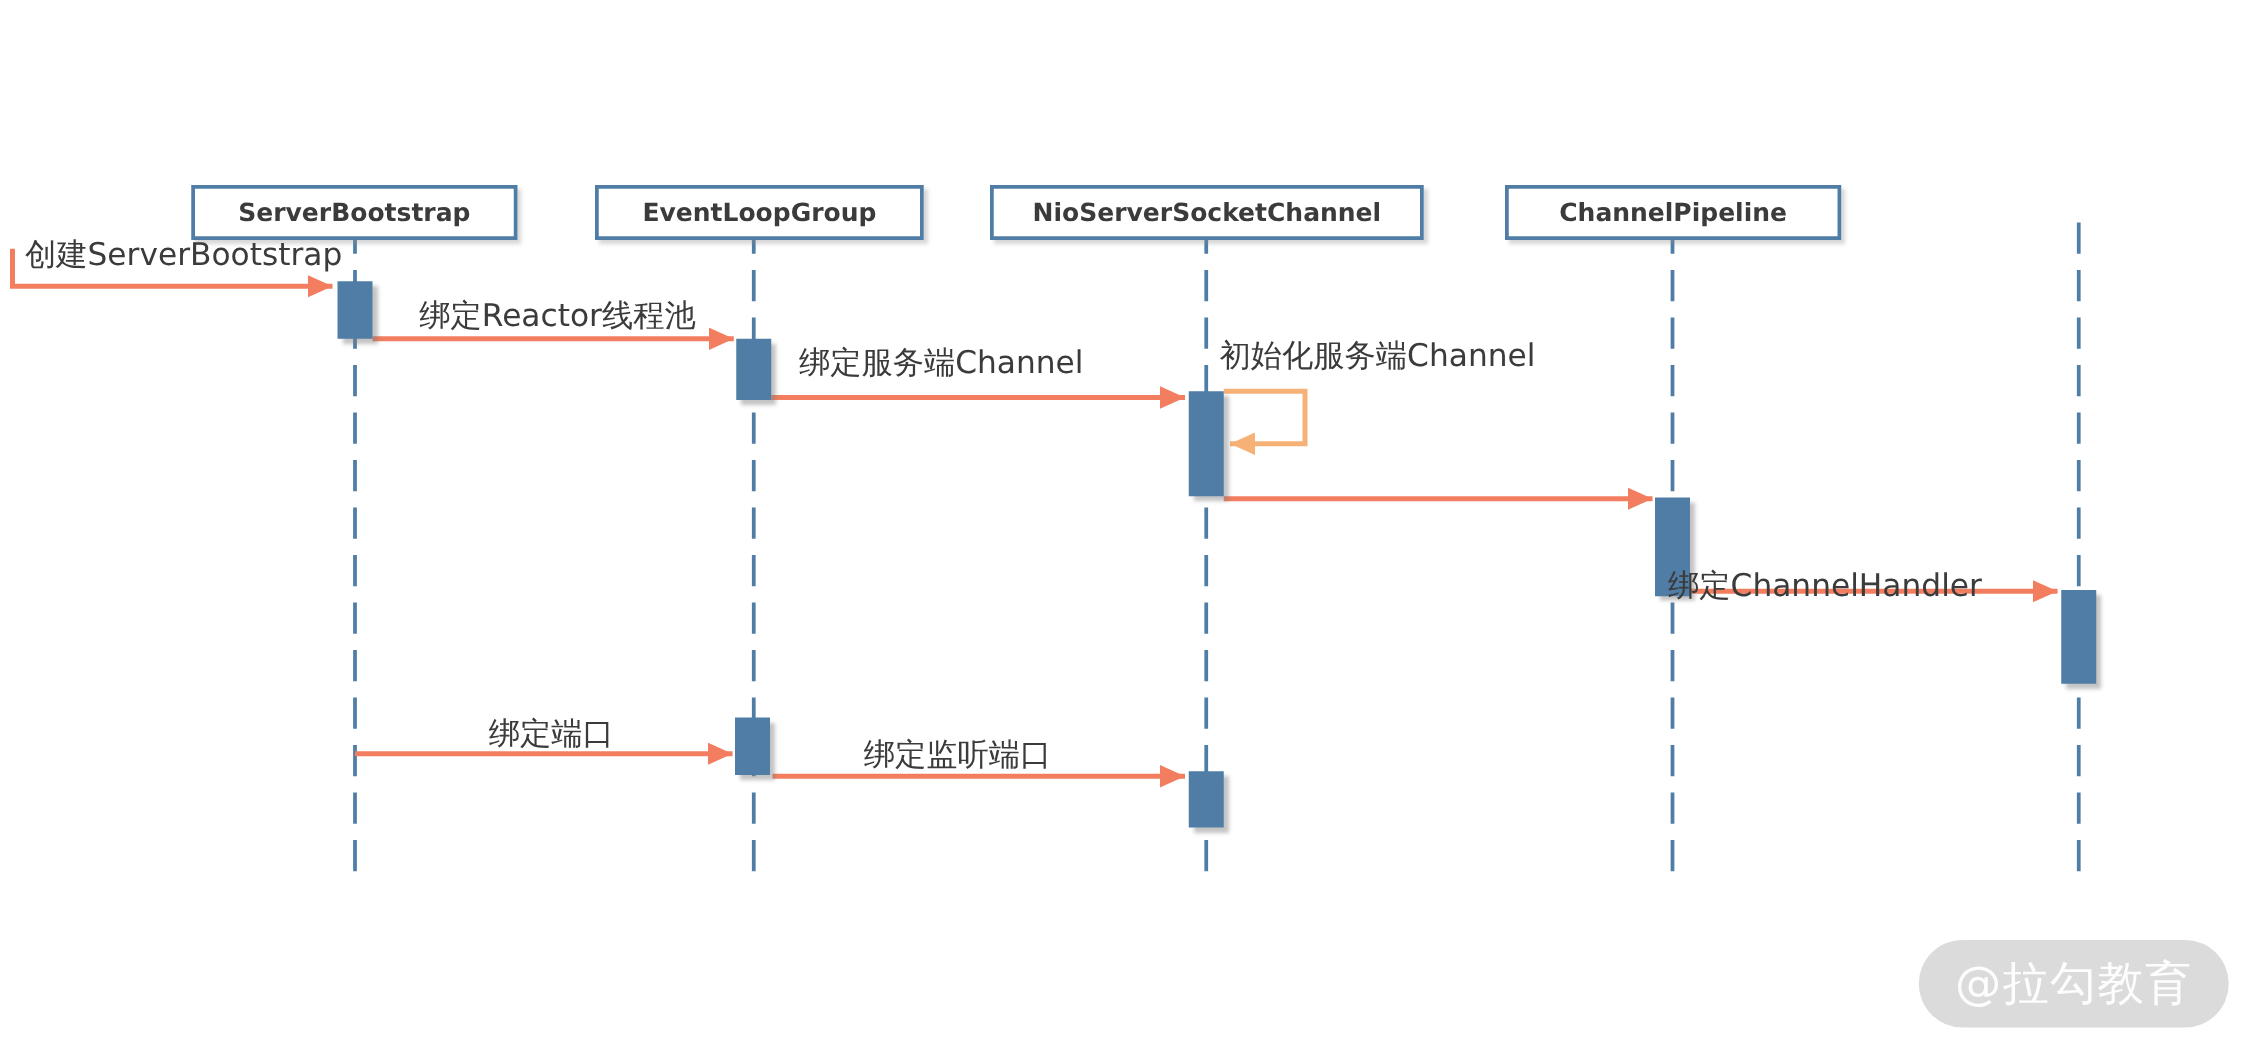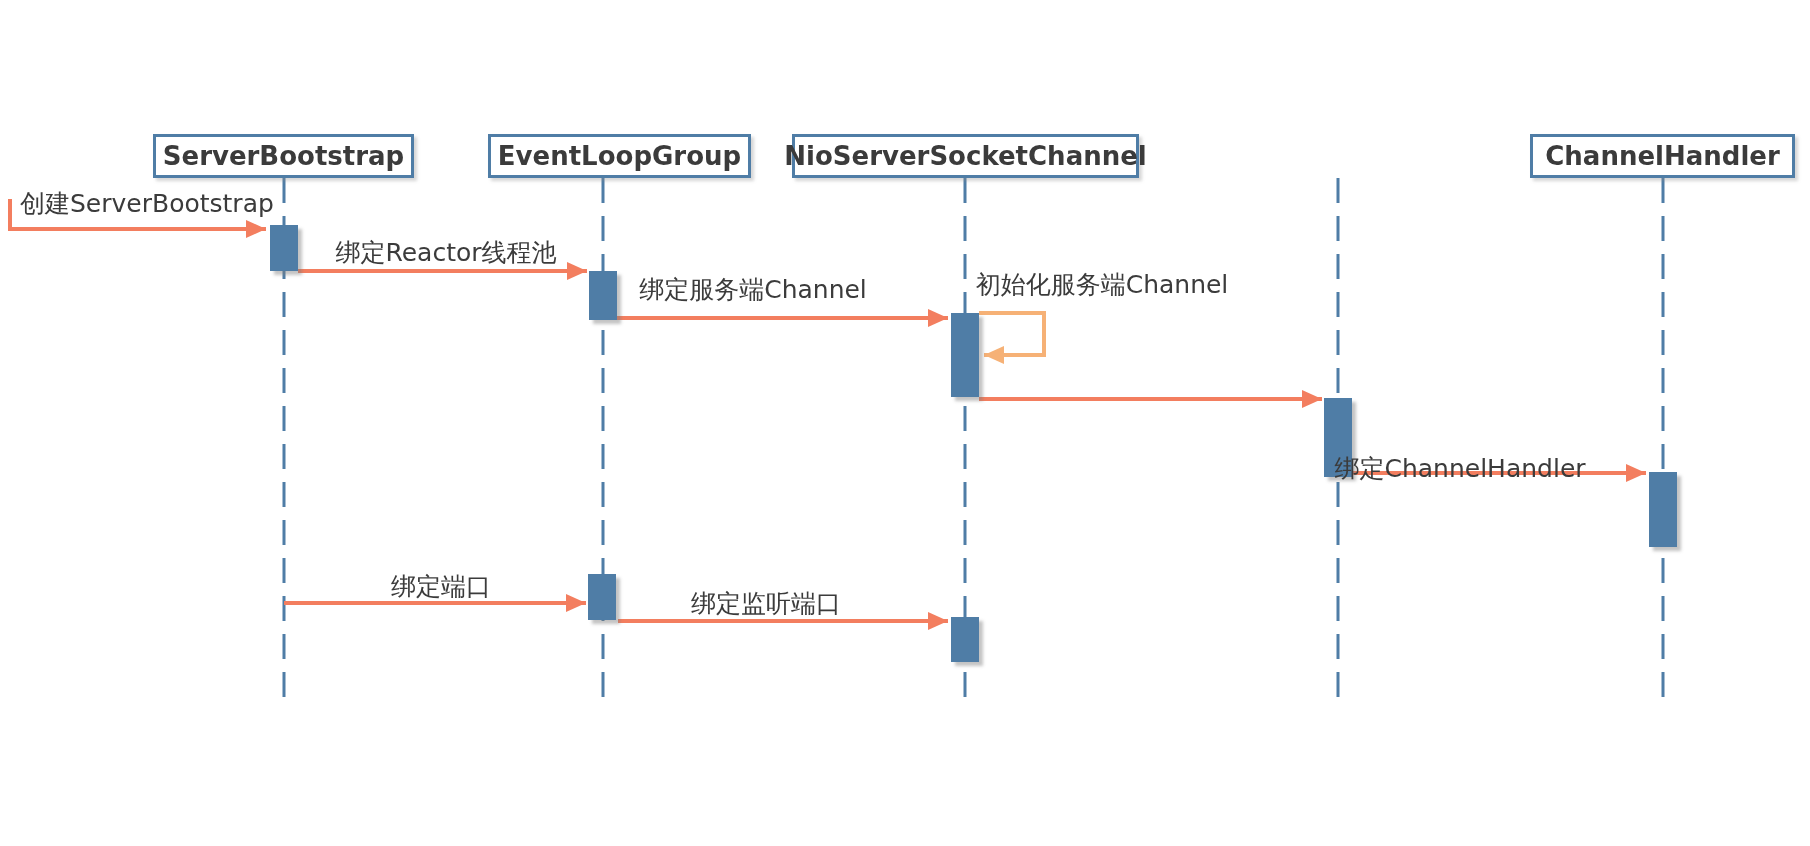--- a/index.html
+++ b/index.html
@@ -13,22 +13,23 @@
   .self-line{stroke:var(--self-arrow,#F6B176);stroke-width:4;fill:none;}
   .ah-main{fill:var(--arrow,#F37E5F);}
   .ah-self{fill:var(--self-arrow,#F6B176);}
 
   
   .participant{
     position:absolute;z-index:3;height:38px;background:#ffffff;
     border:3px solid var(--blue,#4F7DA6);
     box-shadow:3px 3px 3px rgba(140,140,140,.35);
     display:flex;align-items:center;justify-content:center;
-    font-size:26px;font-weight:bold;color:var(--text,#3B3B3B);
+    font-size:20px;font-weight:bold;color:var(--text,#3B3B3B);
     white-space:nowrap;
+    margin-top:14px;
   }
 
   
   .activation{
     position:absolute;z-index:2;width:28px;
     background:var(--blue,#4F7DA6);
     box-shadow:4px 4px 3px rgba(125,125,125,.45);
   }
 
   
@@ -71,34 +72,37 @@
     <line class="arrow-line" x1="298" y1="271" x2="587" y2="271" marker-end="url(#ahMain)"></line>
     <line class="arrow-line" x1="617" y1="318" x2="948" y2="318" marker-end="url(#ahMain)"></line>
     <polyline class="self-line" points="979,313 1044,313 1044,355 984,355" marker-end="url(#ahSelf)"></polyline>
     <line class="arrow-line" x1="979" y1="399" x2="1322" y2="399" marker-end="url(#ahMain)"></line>
     <line class="arrow-line" x1="1352" y1="473" x2="1646" y2="473" marker-end="url(#ahMain)"></line>
     <line class="arrow-line" x1="284" y1="603" x2="586" y2="603" marker-end="url(#ahMain)"></line>
     <line class="arrow-line" x1="618" y1="621" x2="948" y2="621" marker-end="url(#ahMain)"></line>
   </svg>
 
   <div class="participant" style="left:153px;top:134px;width:255px;">ServerBootstrap</div>
-  <div class="participant" style="left:488px;top:134px;width:257px;">EventLoopGroup</div>
+  <div class="participant" style="left:476px;top:134px;width:257px;">EventLoopGroup</div>
   <div class="participant" style="left:792px;top:134px;width:341px;">NioServerSocketChannel</div>
-  <div class="participant" style="left:1530px;top:134px;width:259px;">ChannelHandler</div>
+  <div class="participant" style="left:1204px;top:134px;width:263px;">ChannelPipeline</div>
 
   <div class="activation" style="left:270px;top:225px;height:46px;"></div>
   <div class="activation" style="left:589px;top:271px;height:49px;"></div>
   <div class="activation" style="left:951px;top:313px;height:84px;"></div>
   <div class="activation" style="left:1324px;top:398px;height:79px;"></div>
   <div class="activation" style="left:1649px;top:472px;height:75px;"></div>
   <div class="activation" style="left:588px;top:574px;height:46px;"></div>
   <div class="activation" style="left:951px;top:617px;height:45px;"></div>
 
   <div class="msg-label left-aligned" style="left:20px;top:190px;">创建ServerBootstrap</div>
   <div class="msg-label" style="left:446px;top:239px;">绑定Reactor线程池</div>
   <div class="msg-label" style="left:753px;top:276px;">绑定服务端Channel</div>
   <div class="msg-label" style="left:1102px;top:271px;">初始化服务端Channel</div>
   <div class="msg-label" style="left:1460px;top:430px;margin-top:25px;">绑定ChannelHandler</div>
   <div class="msg-label" style="left:441px;top:573px;">绑定端口</div>
   <div class="msg-label" style="left:766px;top:590px;">绑定监听端口</div>
 
+  <div class="watermark">
+    <span>@拉勾教育</span>
+  </div>
 
 </div>
 
 </body></html>

